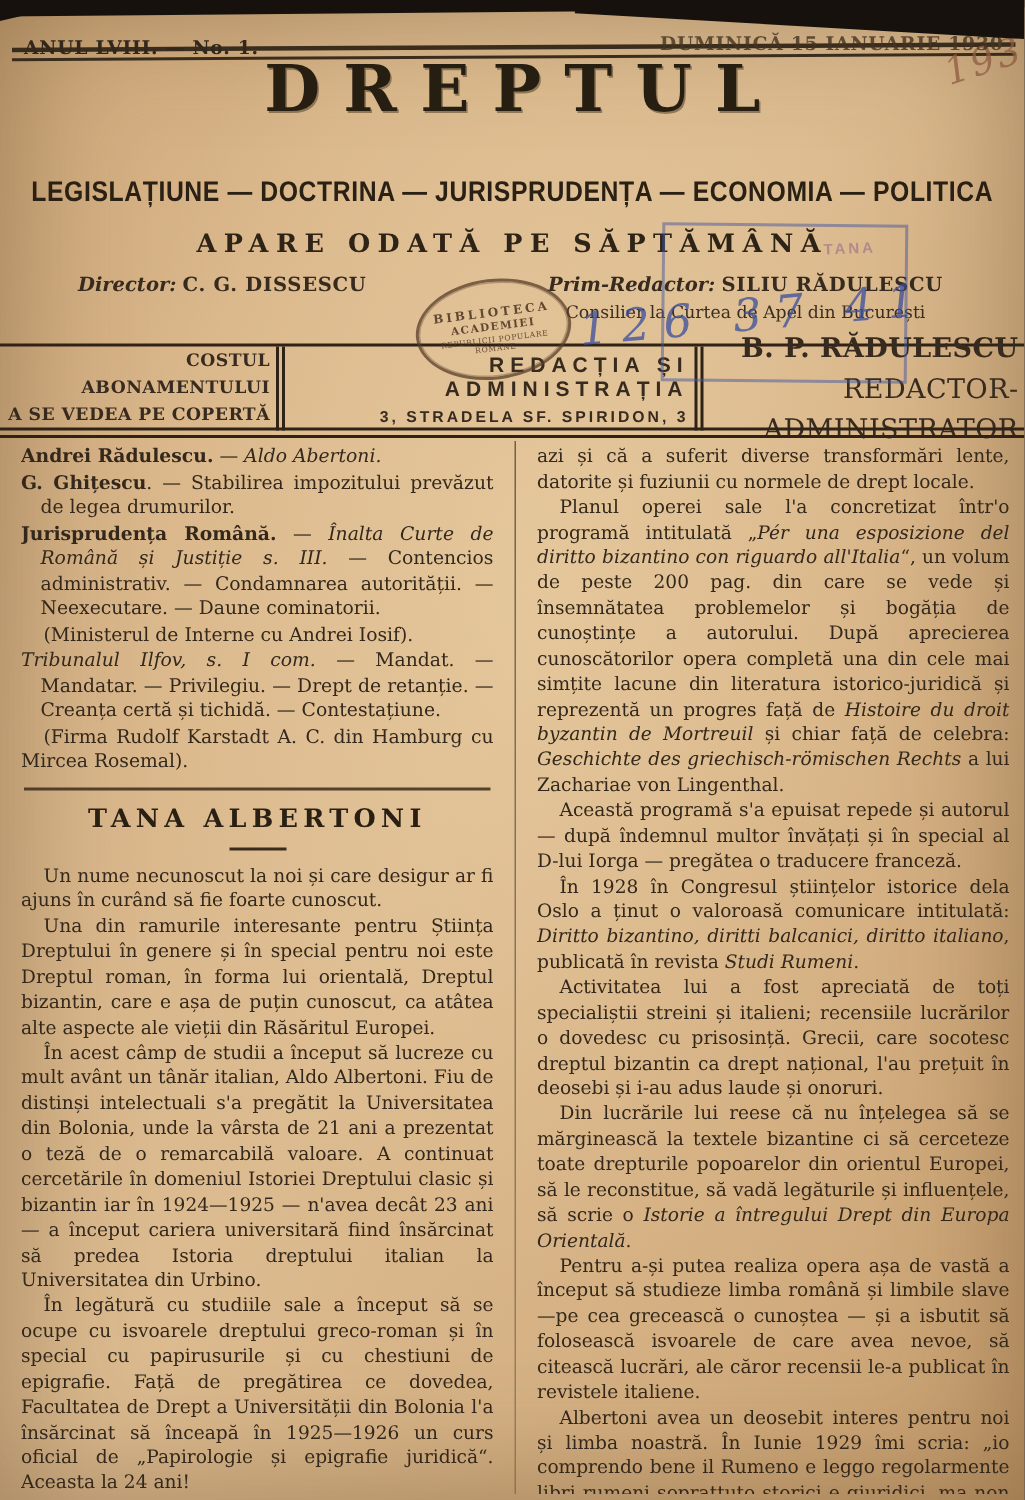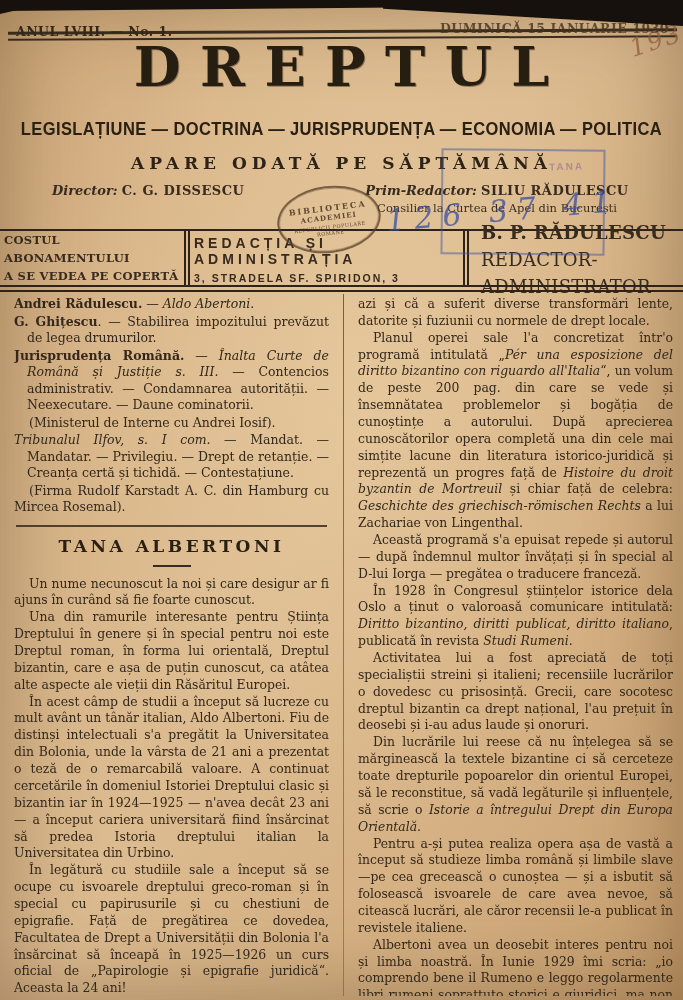--- a/index.html
+++ b/index.html
@@ -16,21 +16,21 @@
   .topbar{position:absolute; top:-9px; left:-12px; width:720px; height:17px; background:#16110c; transform:rotate(-.5deg); z-index:6;}
   .corner-wedge{position:absolute; top:0; right:0; width:300px; height:26px; background:#16110c; clip-path:polygon(0 0,100% 0,100% 100%,0 34%); z-index:5;}
   .corner-wedge-l{position:absolute; top:0; left:0; width:60px; height:14px; background:#16110c; clip-path:polygon(0 0,100% 0,0 100%); z-index:5;}
 
   .issue-row{position:absolute; top:24px; left:16px; right:14px; display:flex; justify-content:space-between; z-index:4;
     font-weight:bold; font-size:12.5px; letter-spacing:.5px; color:#32271b;}
   .issue-date{color:#43331f; opacity:.8; margin-top:-3px;}
   .rule-a{position:absolute; top:30px; left:8px; right:6px; height:4px; border-top:3px solid #2e2316; border-bottom:2px solid #2e2316; transform:rotate(-.3deg); opacity:.92;}
 
   .masthead-title{position:absolute; top:36px; left:0; right:0; margin:0; text-align:center; z-index:2;
-    font-size:54px; line-height:1.15; font-weight:bold; letter-spacing:.36em; text-indent:.36em; color:#271e12;
+    font-size:43px; line-height:1.15; font-weight:bold; letter-spacing:.36em; text-indent:.36em; color:#271e12;
     text-shadow:1px 1px 0 rgba(30,20,8,.4);}
   .pencil-year{position:absolute; top:26px; right:0px; font-size:25px; font-style:italic; color:#8e5b40; opacity:.75;
     transform:rotate(-18deg); z-index:3; letter-spacing:2px;}
 
   .subtitle{position:absolute; top:119px; left:0; right:0; text-align:center;
     font-family:"Liberation Sans", sans-serif; font-weight:bold; font-size:16.5px; letter-spacing:.4px;
     transform:scaleY(1.15); color:#2a2013;}
   .frequency{position:absolute; top:153px; left:0; right:0; text-align:center;
     font-weight:bold; font-size:17px; letter-spacing:5px; color:#2e2317;}
 
@@ -52,21 +52,21 @@
   .blue-rect{position:absolute; top:149px; left:441px; width:160px; height:102px;
     border:2px solid rgba(66,86,160,.5); transform:rotate(.6deg); z-index:3;}
   .blue-hand{position:absolute; top:193px; left:386px; z-index:4;
     font-size:30px; font-style:italic; letter-spacing:9px; color:rgba(56,78,158,.75); transform:rotate(-5deg);}
   .faint-stamp{position:absolute; top:161px; left:549px; font-size:10px; letter-spacing:2px;
     color:rgba(124,62,134,.4); transform:rotate(-2deg); font-family:"Liberation Sans",sans-serif; font-weight:bold;}
 
   
   .info-box{position:absolute; top:229px; left:0; right:0; height:56px; border-top:2px solid #2e2316;
     display:flex; align-items:stretch;}
-  .info-cell{display:flex; flex-direction:column; justify-content:center; text-align:left; padding:2px 4px;}
+  .info-cell{display:flex; flex-direction:column; justify-content:center; text-align:right; padding:2px 4px;}
   .cell-left{flex:0 0 176px; font-weight:bold; font-size:11.5px; line-height:1.55; letter-spacing:.3px;}
   .cell-center{flex:1;}
   .cell-center .l1{font-family:"Liberation Sans",sans-serif; font-weight:bold; font-size:14px; letter-spacing:4px;}
   .cell-center .l2{font-family:"Liberation Sans",sans-serif; font-weight:bold; font-size:10.5px; letter-spacing:2px; margin-top:5px;}
   .cell-right{flex:0 0 198px; font-size:18px; line-height:1.5; letter-spacing:.3px;padding-left:12px;}
   .cell-right .l1{font-weight:bold;}
   .vsep{width:2px; border-left:2px solid #2e2316; border-right:2px solid #2e2316; margin:0;}
   .rule-b{position:absolute; top:285px; left:0; right:0; height:3px; border-top:2px solid #2e2316; border-bottom:2px solid #2e2316;}
 
   
@@ -164,21 +164,21 @@
           <p class="para ind"><span>În acest câmp de studii a început să lucreze cu mult avânt un tânăr italian, Aldo Albertoni. Fiu de distinși intelectuali s'a pregătit la Universitatea din Bolonia, unde la vârsta de 21 ani a prezentat o teză de o remarcabilă valoare. A continuat cercetările în domeniul Istoriei Dreptului clasic și bizantin iar în 1924—1925 — n'avea decât 23 ani — a început cariera universitară fiind însărcinat să predea Istoria dreptului italian la Universitatea din Urbino.</span></p>
           <p class="para ind"><span>În legătură cu studiile sale a început să se ocupe cu isvoarele dreptului greco-roman și în special cu papirusurile și cu chestiuni de epigrafie. Față de pregătirea ce dovedea, Facultatea de Drept a Universității din Bolonia l'a însărcinat să înceapă în 1925—1926 un curs oficial de „Papirologie și epigrafie juridică“. Aceasta la 24 ani!</span></p>
         </div>
     </div>
     <div class="divider"></div>
     <div class="col">
       <div class="body-text">
           <p class="para"><span>azi și că a suferit diverse transformări lente, datorite și fuziunii cu normele de drept locale.</span></p>
           <p class="para ind"><span>Planul operei sale l'a concretizat într'o programă intitulată „</span><span class="i">Pér una esposizione del diritto bizantino con riguardo all'Italia</span><span>“, un volum de peste 200 pag. din care se vede și însemnătatea problemelor și bogăția de cunoștințe a autorului. După aprecierea cunoscătorilor opera completă una din cele mai simțite lacune din literatura istorico-juridică și reprezentă un progres față de </span><span class="i">Histoire du droit byzantin de Mortreuil</span><span> și chiar față de celebra: </span><span class="i">Geschichte des griechisch-römischen Rechts</span><span> a lui Zachariae von Lingenthal.</span></p>
           <p class="para ind"><span>Această programă s'a epuisat repede și autorul — după îndemnul multor învățați și în special al D-lui Iorga — pregătea o traducere franceză.</span></p>
-          <p class="para ind"><span>În 1928 în Congresul științelor istorice dela Oslo a ținut o valoroasă comunicare intitulată: </span><span class="i">Diritto bizantino, diritti publicat, diritto italiano</span><span>, publicată în revista </span><span class="i">Studi Rumeni</span><span>.</span></p>
+          <p class="para ind"><span>În 1928 în Congresul științelor istorice dela Oslo a ținut o valoroasă comunicare intitulată: </span><span class="i">Diritto bizantino, diritti balcanici, diritto italiano</span><span>, publicată în revista </span><span class="i">Studi Rumeni</span><span>.</span></p>
           <p class="para ind"><span>Activitatea lui a fost apreciată de toți specialiștii streini și italieni; recensiile lucrărilor o dovedesc cu prisosință. Grecii, care socotesc dreptul bizantin ca drept național, l'au prețuit în deosebi și i-au adus laude și onoruri.</span></p>
           <p class="para ind"><span>Din lucrările lui reese că nu înțelegea să se mărginească la textele bizantine ci să cerceteze toate drepturile popoarelor din orientul Europei, să le reconstitue, să vadă legăturile și influențele, să scrie o </span><span class="i">Istorie a întregului Drept din Europa Orientală</span><span>.</span></p>
           <p class="para ind"><span>Pentru a-și putea realiza opera așa de vastă a început să studieze limba română și limbile slave—pe cea grecească o cunoștea — și a isbutit să folosească isvoarele de care avea nevoe, să citească lucrări, ale căror recensii le-a publicat în revistele italiene.</span></p>
           <p class="para ind"><span>Albertoni avea un deosebit interes pentru noi și limba noastră. În Iunie 1929 îmi scria: „io comprendo bene il Rumeno e leggo regolarmente libri rumeni soprattuto storici e giuridici, ma non conosco abbastanza la Sua lingua per poter la scrivere correttamente“.</span></p>
         </div>
     </div>
   </div>
 
 </div>
 

